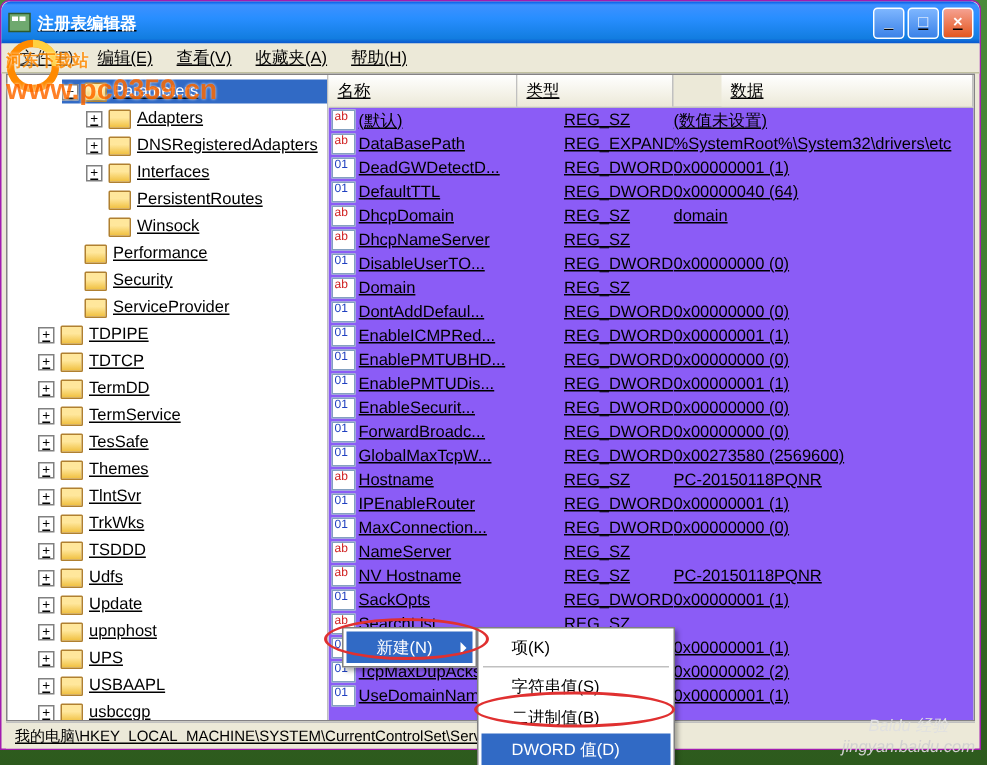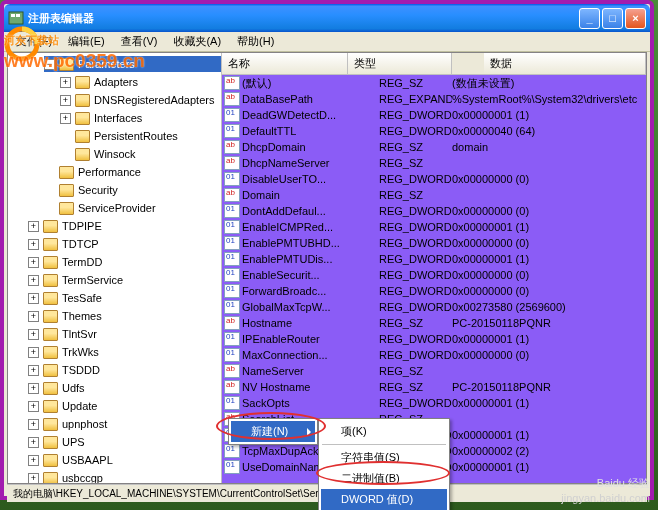--- a/index.html
+++ b/index.html
@@ -1,18 +1,18 @@
 <!DOCTYPE html>
 <html><head>
 <meta charset="utf-8">
 <style>
 * { margin: 0; padding: 0; box-sizing: border-box; font-family: Tahoma, "Microsoft YaHei", sans-serif; font-size: 11px; }
 body { width: 658px; height: 510px; background: linear-gradient(to bottom, #4a8a3a 0%, #3d7a2d 50%, #2d5a1d 100%); position: relative; overflow: hidden; }
 
-.window { position: absolute; top: 0; left: 0; width: 654px; height: 500px; background: #ece9d8; border: 4px solid #a21caf; border-radius: 6px 6px 0 0; }
+.window { position: absolute; top: 0; left: 0; width: 654px; height: 500px; background: #ece9d8; border: 1px solid #a21caf; border-radius: 6px 6px 0 0; text-decoration: underline; }
 .titlebar { height: 28px; background: linear-gradient(to bottom, #0058e6 0%, #3d91ff 8%, #288eff 40%, #127de0 88%, #0954cc 100%); border-radius: 6px 6px 0 0; display: flex; align-items: center; padding: 0 4px; color: #fff; font-weight: bold; font-size: 12px; }
 .titlebar .icon { width: 16px; height: 16px; margin-right: 4px; }
 .titlebar .spacer { flex: 1; }
 .winbtn { width: 21px; height: 21px; margin-left: 2px; border: 1px solid #fff; border-radius: 3px; display: flex; align-items: center; justify-content: center; color: #fff; font-weight: bold; cursor: pointer; }
 .winbtn.min, .winbtn.max { background: linear-gradient(to bottom, #7eb6ff, #3a82e8); }
 .winbtn.close { background: linear-gradient(to bottom, #f5a191, #e3561d); }
 
 .menubar { height: 20px; display: flex; align-items: center; padding: 0 4px; background: #ece9d8; border-bottom: 1px solid #c0c0a0; }
 .menuitem { padding: 2px 8px; cursor: pointer; }
 
@@ -53,21 +53,21 @@
 .ctxmenu .citem { padding: 3px 20px 3px 20px; cursor: pointer; white-space: nowrap; position: relative; }
 .ctxmenu .citem.hl { background: #316ac5; color: #fff; }
 .ctxmenu .citem.hl .arrow { border-left-color: #fff; }
 .ctxmenu .arrow { position: absolute; right: 4px; top: 7px; width: 0; height: 0; border-top: 4px solid transparent; border-bottom: 4px solid transparent; border-left: 4px solid #000; }
 
 .ellipse { position: absolute; border: 2px solid #e03030; border-radius: 50%; pointer-events: none; z-index: 200; }
 
 .watermark { position: absolute; top: 24px; left: 4px; font-size: 22px; font-weight: bold; color: #ff8a00; opacity: 0.85; z-index: 300; pointer-events: none; text-shadow: 0 0 2px #fff; }
 .watermark .wm2 { color: #ff6a00; font-size: 19px; display: block; }
 
-.footer-wm { position: absolute; bottom: 6px; right: 8px; color: #e0e0e0; font-size: 18px; z-index: 50; text-align: right; pointer-events: none; }
+.footer-wm { position: absolute; bottom: 6px; right: 8px; color: #e0e0e0; font-size: 18px; z-index: 50; text-align: center; pointer-events: none; font-style: italic; }
 .footer-wm .small { font-size: 11px; display: block; color: #d0d0d0; }
 
 .logo-orange { position: absolute; top: 26px; left: 4px; z-index: 290; pointer-events: none; }
 </style>
 </head>
 <body>
 
 <div class="window">
   <div class="titlebar">
     <svg class="icon" viewBox="0 0 16 16">

